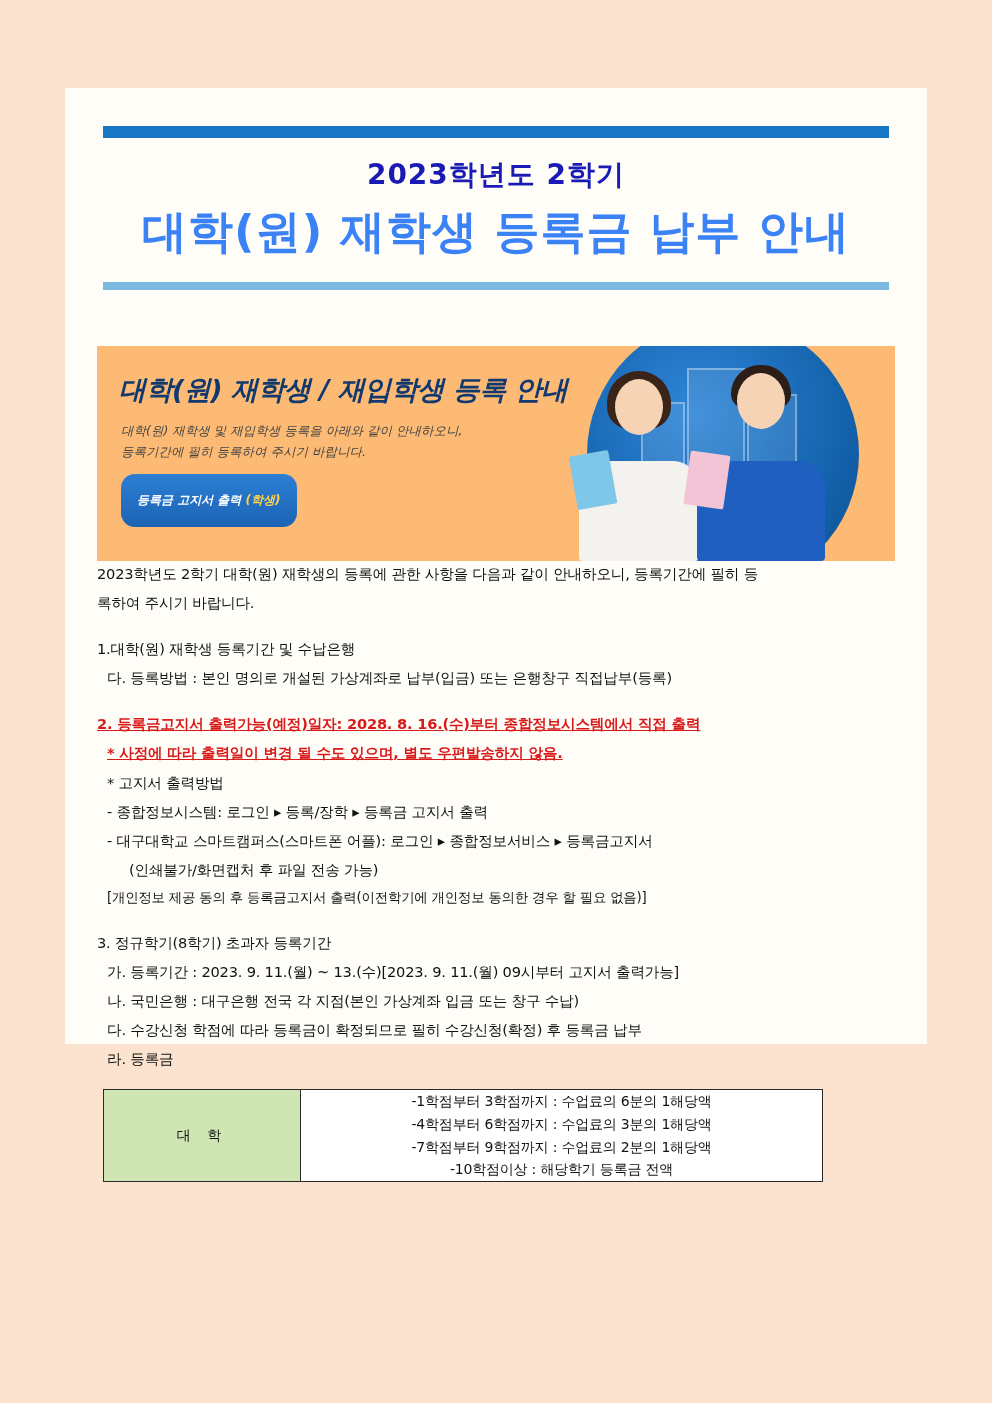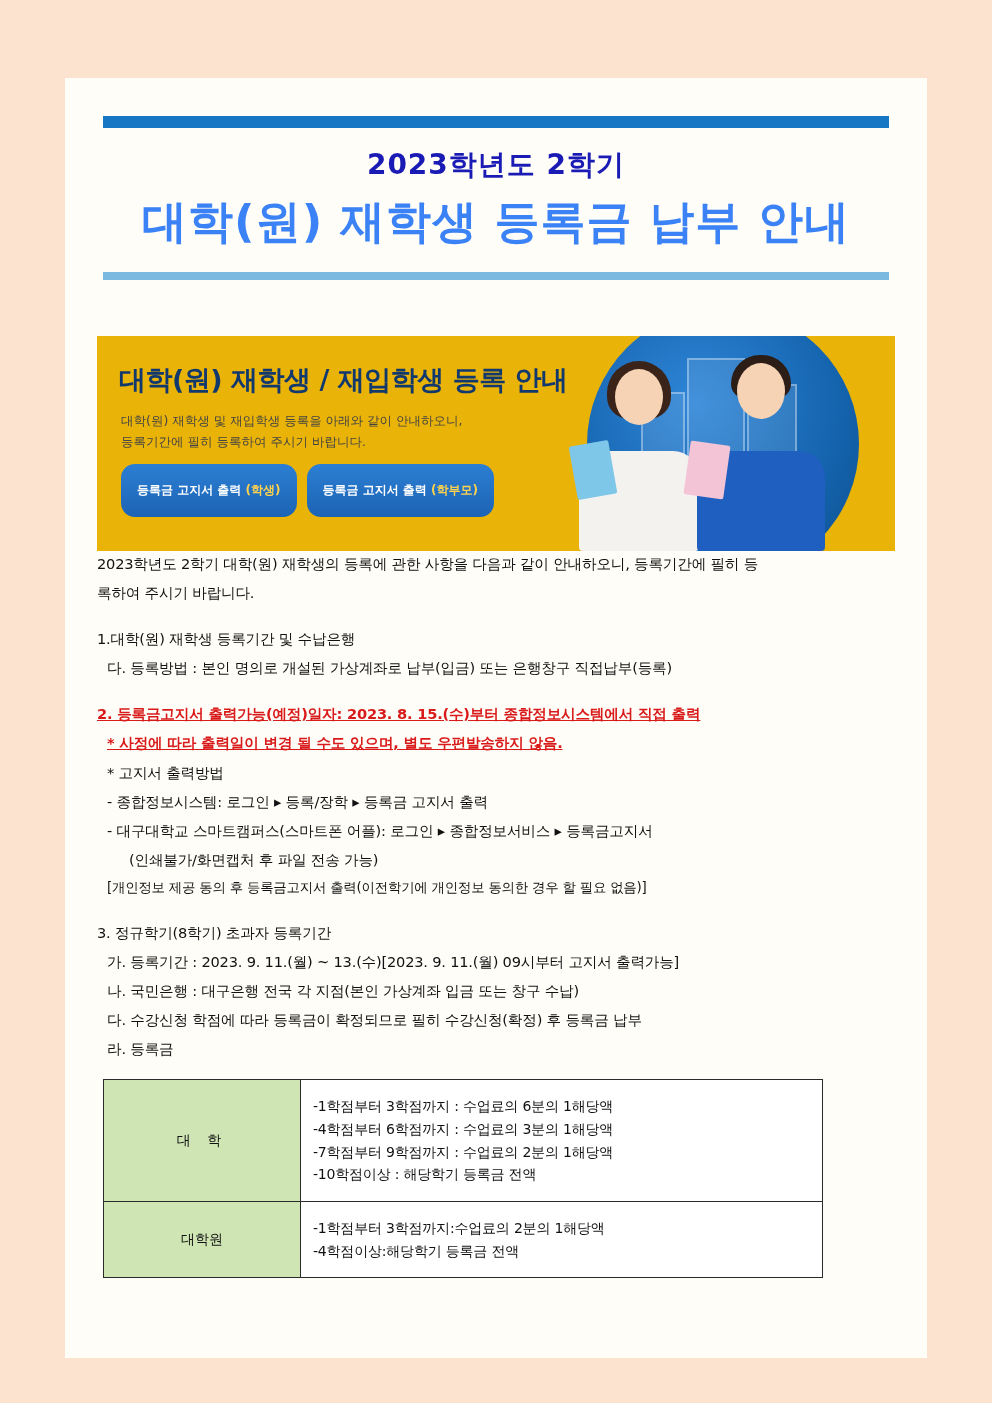--- a/index.html
+++ b/index.html
@@ -9,23 +9,23 @@
   body {
     width: 992px;
     height: 1403px;
     background: #fbe3cf;
     font-family: "DejaVu Sans", "Liberation Sans", sans-serif;
     overflow: hidden;
   }
   .page {
     position: absolute;
     left: 65px;
-    top: 78px;
+    top: 88px;
     width: 862px;
-    height: 1280px;
+    height: 956px;
     background: #fffdf7;
   }
   .inner {
     position: absolute;
     left: 32px;
     top: 38px;
     width: 798px;
   }
   
   .rule-top {
@@ -52,22 +52,23 @@
   .rule-bot {
     height: 8px;
     background: #7cb9e0;
     margin: 20px 6px 0 6px;
   }
   
   .banner {
     position: relative;
     margin: 56px 0 0 0;
     height: 215px;
-    background: #eab308;
+    background: #fdba74;
     overflow: hidden;
+    font-style: italic;
   }
   .banner .blue-circle {
     position: absolute;
     right: 36px;
     top: -28px;
     width: 272px;
     height: 272px;
     border-radius: 50%;
     background: radial-gradient(circle at 40% 35%, #2f86d8 0%, #1463ad 60%, #0d4d8c 100%);
   }
@@ -188,22 +189,23 @@
     border-collapse: collapse;
     margin-top: 18px;
     margin-left: 6px;
     width: 720px;
     table-layout: fixed;
   }
   table.fee td {
     border: 1px solid #2a2a2a;
     font-size: 14px;
     vertical-align: middle;
-    padding: 15px 12px;
+    padding: 0 12px;
     line-height: 1.62;
+    text-align: center;
   }
   td.label {
     width: 172px;
     background: #cfe5b4;
     text-align: center;
     letter-spacing: 6px;
     padding-left: 16px;
   }
   td.label.nospace { letter-spacing: 0; padding-left: 12px; }
   td.desc { background: #fff; }
@@ -243,40 +245,36 @@
       <div class="banner-title">대학(원) 재학생 / 재입학생 등록 안내</div>
       <div class="banner-desc">
         <div>대학(원) 재학생 및 재입학생 등록을 아래와 같이 안내하오니,</div>
         <div>등록기간에 필히 등록하여 주시기 바랍니다.</div>
       </div>
       <div class="banner-btns">
         <div class="bbtn">
           <span>등록금 고지서 출력</span>
           <span class="tag">(학생)</span>
         </div>
-        <div class="bbtn">
-          <span>등록금 고지서 출력</span>
-          <span class="tag">(학부모)</span>
-        </div>
       </div>
     </div>
 
     <div class="body-text">
 
       <p class="para">2023학년도 2학기 대학(원) 재학생의  등록에  관한  사항을  다음과  같이  안내하오니,  등록기간에  필히  등</p>
       <p class="para">록하여  주시기  바랍니다.</p>
 
       <div class="gap"></div>
 
       <p class="para">1.대학(원) 재학생  등록기간  및  수납은행</p>
       <p class="para ind1">다.  등록방법 :  본인  명의로  개설된  가상계좌로  납부(입금)  또는  은행창구  직접납부(등록)</p>
 
       <div class="gap"></div>
 
-      <p class="para red"><u>2.  등록금고지서  출력가능(예정)일자: 2023.  8.  15.(수)부터  종합정보시스템에서  직접  출력</u></p>
+      <p class="para red"><u>2.  등록금고지서  출력가능(예정)일자: 2028.  8.  16.(수)부터  종합정보시스템에서  직접  출력</u></p>
       <p class="para red ind1"><u>*  사정에  따라  출력일이  변경  될  수도  있으며,  별도  우편발송하지  않음.</u></p>
       <p class="para ind1">*  고지서  출력방법</p>
       <p class="para ind1">- 종합정보시스템:  로그인  ▸  등록/장학  ▸  등록금  고지서  출력</p>
       <p class="para ind1">- 대구대학교  스마트캠퍼스(스마트폰  어플):  로그인  ▸  종합정보서비스  ▸  등록금고지서</p>
       <p class="para ind3">(인쇄불가/화면캡처  후  파일  전송  가능)</p>
       <p class="para small ind1">[개인정보 제공 동의 후 등록금고지서 출력(이전학기에 개인정보 동의한 경우 할 필요 없음)]</p>
 
       <div class="gap"></div>
 
       <p class="para">3.  정규학기(8학기)  초과자  등록기간</p>
@@ -289,25 +287,18 @@
         <tbody>
             <tr>
           <td class="label">대   학</td>
           <td class="desc">
             <div>-1학점부터  3학점까지 :  수업료의  6분의  1해당액</div>
             <div>-4학점부터  6학점까지 :  수업료의  3분의  1해당액</div>
             <div>-7학점부터  9학점까지 :  수업료의  2분의  1해당액</div>
             <div>-10학점이상 :  해당학기  등록금  전액</div>
           </td>
         </tr>
-        <tr>
-          <td class="label nospace">대학원</td>
-          <td class="desc">
-            <div>-1학점부터  3학점까지:수업료의  2분의  1해당액</div>
-            <div>-4학점이상:해당학기  등록금  전액</div>
-          </td>
-        </tr>
       </tbody>
         </table>
 
     </div>
   </div>
 </div>
 
 </body></html>

